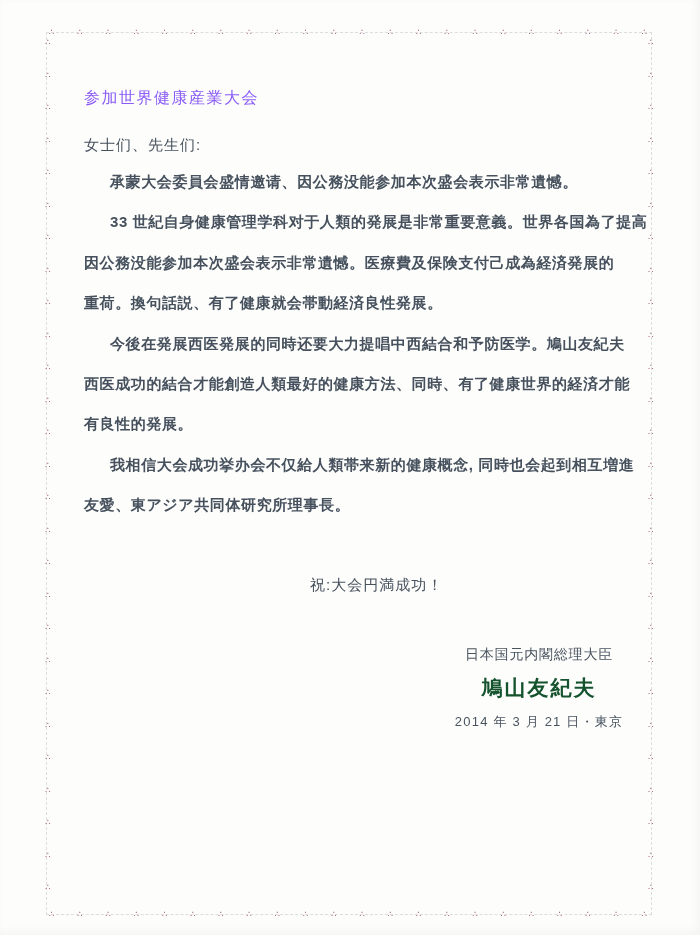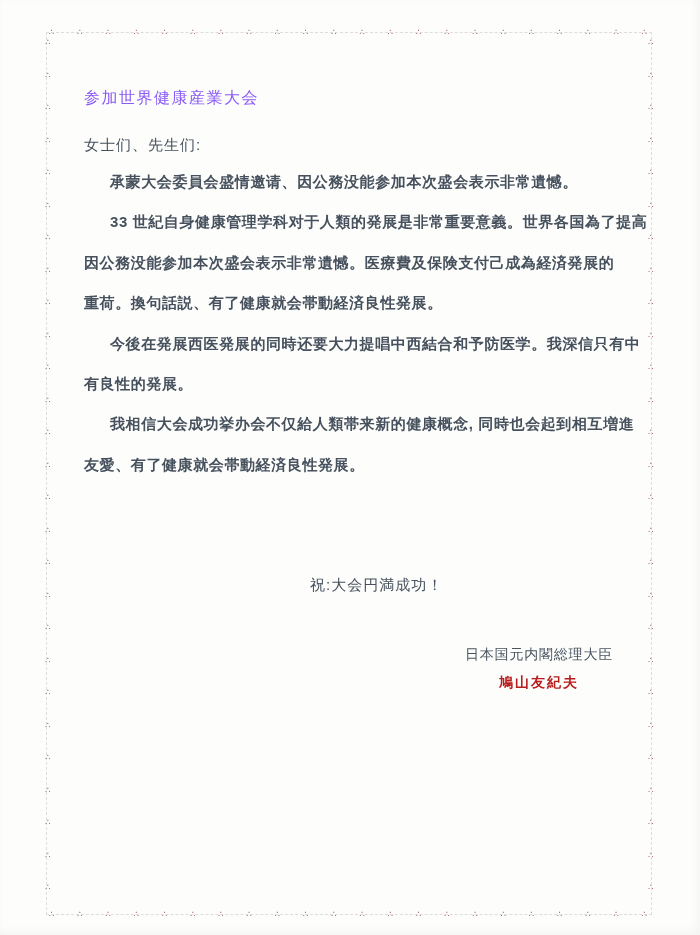--- a/index.html
+++ b/index.html
@@ -90,24 +90,24 @@
     text-align: center;
   }
   .sig-title {
     font-size: 14px;
     letter-spacing: 0.8px;
     line-height: 26px;
     color: #49545f;
   }
   .sig-name {
     margin-top: 7px;
-    font-size: 14px;
+    font-size: 21px;
     font-weight: bold;
     letter-spacing: 2px;
-    color: #b91c1c;
+    color: #14532d;
   }
   .sig-date {
     margin-top: 11px;
     font-size: 13px;
     letter-spacing: 1.2px;
     color: #4a5560;
   }
 </style>
 </head>
 <body>
@@ -123,27 +123,29 @@
 
   <div class="letter-text">
     <div class="doc-title">参加世界健康産業大会</div>
     <div class="salutation">女士们、先生们:</div>
 
     <div class="body-block">
       <div class="body-line indent">承蒙大会委員会盛情邀请、因公務没能参加本次盛会表示非常遺憾。</div>
       <div class="body-line indent">33 世紀自身健康管理学科对于人類的発展是非常重要意義。世界各国為了提高</div>
       <div class="body-line">因公務没能参加本次盛会表示非常遺憾。医療費及保険支付己成為経済発展的</div>
       <div class="body-line">重荷。換句話説、有了健康就会帯動経済良性発展。</div>
-      <div class="body-line indent">今後在発展西医発展的同時还要大力提唱中西結合和予防医学。我深信只有中</div>
+      <div class="body-line indent">今後在発展西医発展的同時还要大力提唱中西結合和予防医学。鳩山友紀夫</div>
+      <div class="body-line">西医成功的結合才能創造人類最好的健康方法、同時、有了健康世界的経済才能</div>
       <div class="body-line">有良性的発展。</div>
       <div class="body-line indent">我相信大会成功挙办会不仅給人類帯来新的健康概念, 同時也会起到相互増進</div>
-      <div class="body-line">友愛、有了健康就会帯動経済良性発展。</div>
+      <div class="body-line">友愛、東アジア共同体研究所理事長。</div>
     </div>
 
     <div class="wish-line">祝:大会円満成功！</div>
 
     <div class="signature-block">
       <div class="sig-title">日本国元内閣総理大臣</div>
       <div class="sig-name">鳩山友紀夫</div>
+      <div class="sig-date">2014 年 3 月 21 日・東京</div>
     </div>
   </div>
 
 </div>
 
 </body></html>

